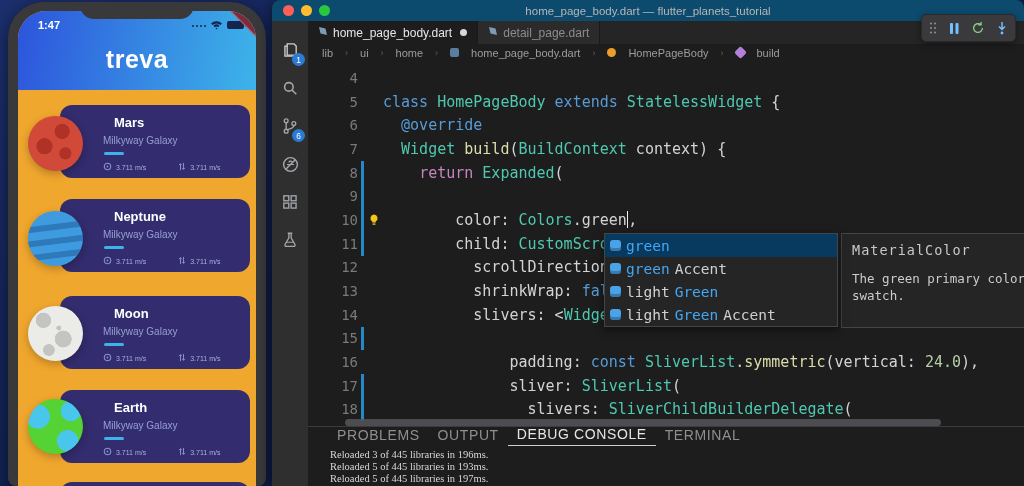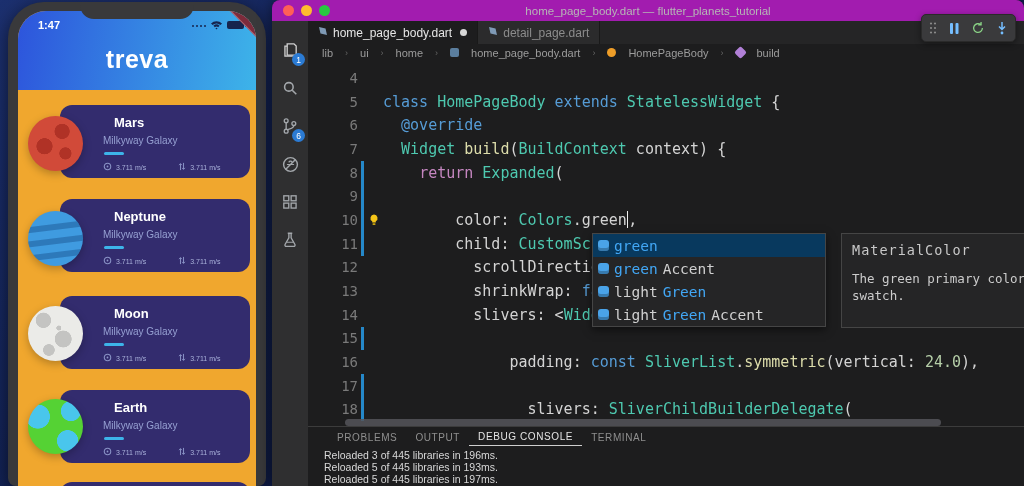--- a/index.html
+++ b/index.html
@@ -45,21 +45,21 @@
                radial-gradient(circle at 64% 60%,#c4c4c2 0 17%,transparent 18%),
                radial-gradient(circle at 38% 80%,#c4c4c2 0 10%,transparent 11%),
                radial-gradient(circle at 56% 40%,#c4c4c2 0 5%,transparent 6%),#ebebe8;}
   .earth{background:radial-gradient(circle at 18% 32%,#49c6ec 0 20%,transparent 21%),
                radial-gradient(circle at 78% 22%,#49c6ec 0 16%,transparent 17%),
                radial-gradient(circle at 72% 76%,#49c6ec 0 18%,transparent 19%),#55d234;}
 
   
   .vscode{position:absolute;left:272px;top:0;width:752px;height:486px;border-radius:8px 8px 0 0;
           overflow:hidden;background:#1d1d1e;display:flex;flex-direction:column;box-shadow:0 2px 14px rgba(0,0,0,.6);}
-  .titlebar{height:21px;background:#a21caf;position:relative;display:flex;align-items:center;justify-content:center;
+  .titlebar{height:21px;background:#0c4a6e;position:relative;display:flex;align-items:center;justify-content:center;
             font-size:11.5px;color:#b6b6b6;flex:0 0 auto;}
   .lights{position:absolute;left:11px;top:5px;display:flex;gap:7px;}
   .light{width:11px;height:11px;border-radius:50%;}
   .l-close{background:#ff5f57;} .l-min{background:#febc2e;} .l-zoom{background:#28c840;}
   .main{flex:1;display:flex;min-height:0;}
   .actbar{width:36px;background:#2f2f30;display:flex;flex-direction:column;align-items:center;padding-top:10px;flex:0 0 auto;}
   .act{position:relative;width:36px;height:38px;display:flex;align-items:center;justify-content:center;}
   .badge{position:absolute;right:3px;bottom:3px;min-width:13px;height:13px;border-radius:7px;background:var(--badge,#2b7bd4);
          color:#fff;font-size:8.5px;display:flex;align-items:center;justify-content:center;padding:0 2px;box-sizing:border-box;}
   .maincol{flex:1;display:flex;flex-direction:column;min-width:0;position:relative;}
@@ -79,39 +79,39 @@
   .cl{display:flex;align-items:center;height:23.7px;}
   .ln{width:50px;text-align:right;color:#7a7a7a;font-size:14px;flex:0 0 auto;}
   .chg{width:3px;height:23.7px;margin-left:3px;flex:0 0 auto;}
   .chg.mod{background:var(--gmod,#2588c9);}
   .gslot{width:19px;display:flex;justify-content:center;align-items:center;flex:0 0 auto;}
   .code{font-size:15px;white-space:pre;color:#d4d4d4;}
   .tk-kw{color:#569cd6;} .tk-ty{color:#4ec9b0;} .tk-fn{color:#dcdcaa;}
   .tk-ctl{color:#c586c0;} .tk-pl{color:#d4d4d4;} .tk-num{color:#b5cea8;}
   .cursor{display:inline-block;width:1.5px;height:17px;background:#eee;vertical-align:-3px;}
   .hscroll{position:absolute;left:37px;top:358px;width:596px;height:7px;background:#55555a;border-radius:4px;opacity:.85;}
-  .popup{position:absolute;left:284px;top:172px;width:232px;background:#252526;border:1px solid #454545;z-index:10;
+  .popup{position:absolute;left:296px;top:172px;width:232px;background:#252526;border:1px solid #454545;z-index:10;
          font-family:"DejaVu Sans Mono",monospace;box-shadow:0 3px 8px rgba(0,0,0,.5);}
   .prow{height:23px;display:flex;align-items:center;padding-left:5px;font-size:14.5px;color:#d0d0d0;gap:5px;}
   .prow.sel{background:var(--selbg,#08395e);}
   .picon{width:11px;height:11px;border-radius:3px;background:#4aa3e8;flex:0 0 auto;
          box-shadow:inset 0 -3px 0 rgba(0,0,0,.25);}
   .hl{color:var(--match,#42a7f5);}
   .docs{position:absolute;left:533px;top:172px;width:270px;height:95px;background:#252526;border:1px solid #454545;
         z-index:9;padding:8px 10px;box-sizing:border-box;}
   .docs-title{font-family:"DejaVu Sans Mono",monospace;font-size:13.5px;color:#c8c8c8;letter-spacing:1px;}
   .docs-body{margin-top:12px;font-size:12.5px;color:#ccc;line-height:17px;}
   .docs-body div{white-space:nowrap;overflow:hidden;}
   .debugbar{position:absolute;top:14px;right:8px;height:26px;background:#3a3a3c;border:1px solid #2a2a2a;border-radius:5px;
             display:flex;align-items:center;padding:0 7px;gap:11px;z-index:20;box-shadow:0 2px 6px rgba(0,0,0,.4);}
   .panel{height:59px;border-top:1px solid #3c3c3c;background:#1d1d1e;flex:0 0 auto;}
   .ptabs{display:flex;padding-left:20px;height:19px;align-items:flex-end;}
-  .ptab{font-size:10px;letter-spacing:.6px;color:#8f8f8f;padding:0 9px 3px 9px;}
+  .ptab{font-size:14px;letter-spacing:.6px;color:#8f8f8f;padding:0 9px 3px 9px;}
   .ptab.active{color:#e5e5e5;border-bottom:1px solid #cfcfcf;}
-  .plines{margin-top:3px;padding-left:16px;font-family:Liberation Sans, sans-serif;font-size:10.5px;color:#d8d8d8;line-height:12px;}
+  .plines{margin-top:3px;padding-left:22px;font-family:Liberation Serif, serif;font-size:10.5px;color:#d8d8d8;line-height:12px;}
 </style>
 </head>
 <body>
 
 <div class="stage" style="--amber: #f0a72e; --hdr1: #2d54dc; --hdr2: #3db4e9; --card: #332c6e; --acc: #3db4e9; --ribbon: #7d2b3b; --badge: #2b7bd4; --gmod: #2588c9; --selbg: #08395e; --match: #42a7f5;">
 
   <div class="phone">
     <div class="screen">
       <div class="ph-header">
         <div class="ph-time">1:47</div>
@@ -392,20 +392,21 @@
               <div class="cl">
                 <div class="ln">16</div>
                 <div class="chg"></div>
                 <div class="gslot"></div>
                 <div class="code"><span class="tk-pl">              padding: </span><span class="tk-kw">const </span><span class="tk-ty">SliverList</span><span class="tk-pl">.</span><span class="tk-fn">symmetric</span><span class="tk-pl">(vertical: </span><span class="tk-num">24.0</span><span class="tk-pl">),</span></div>
               </div>
               <div class="cl">
                 <div class="ln">17</div>
                 <div class="chg mod"></div>
                 <div class="gslot"></div>
+                <div class="code"><span class="tk-pl">              sliver: </span><span class="tk-ty">SliverList</span><span class="tk-pl">(</span></div>
               </div>
               <div class="cl">
                 <div class="ln">18</div>
                 <div class="chg mod"></div>
                 <div class="gslot"></div>
                 <div class="code"><span class="tk-pl">                slivers: </span><span class="tk-ty">SliverChildBuilderDelegate</span><span class="tk-pl">(</span></div>
               </div>
             </div>
           <div class="hscroll"></div>
 

